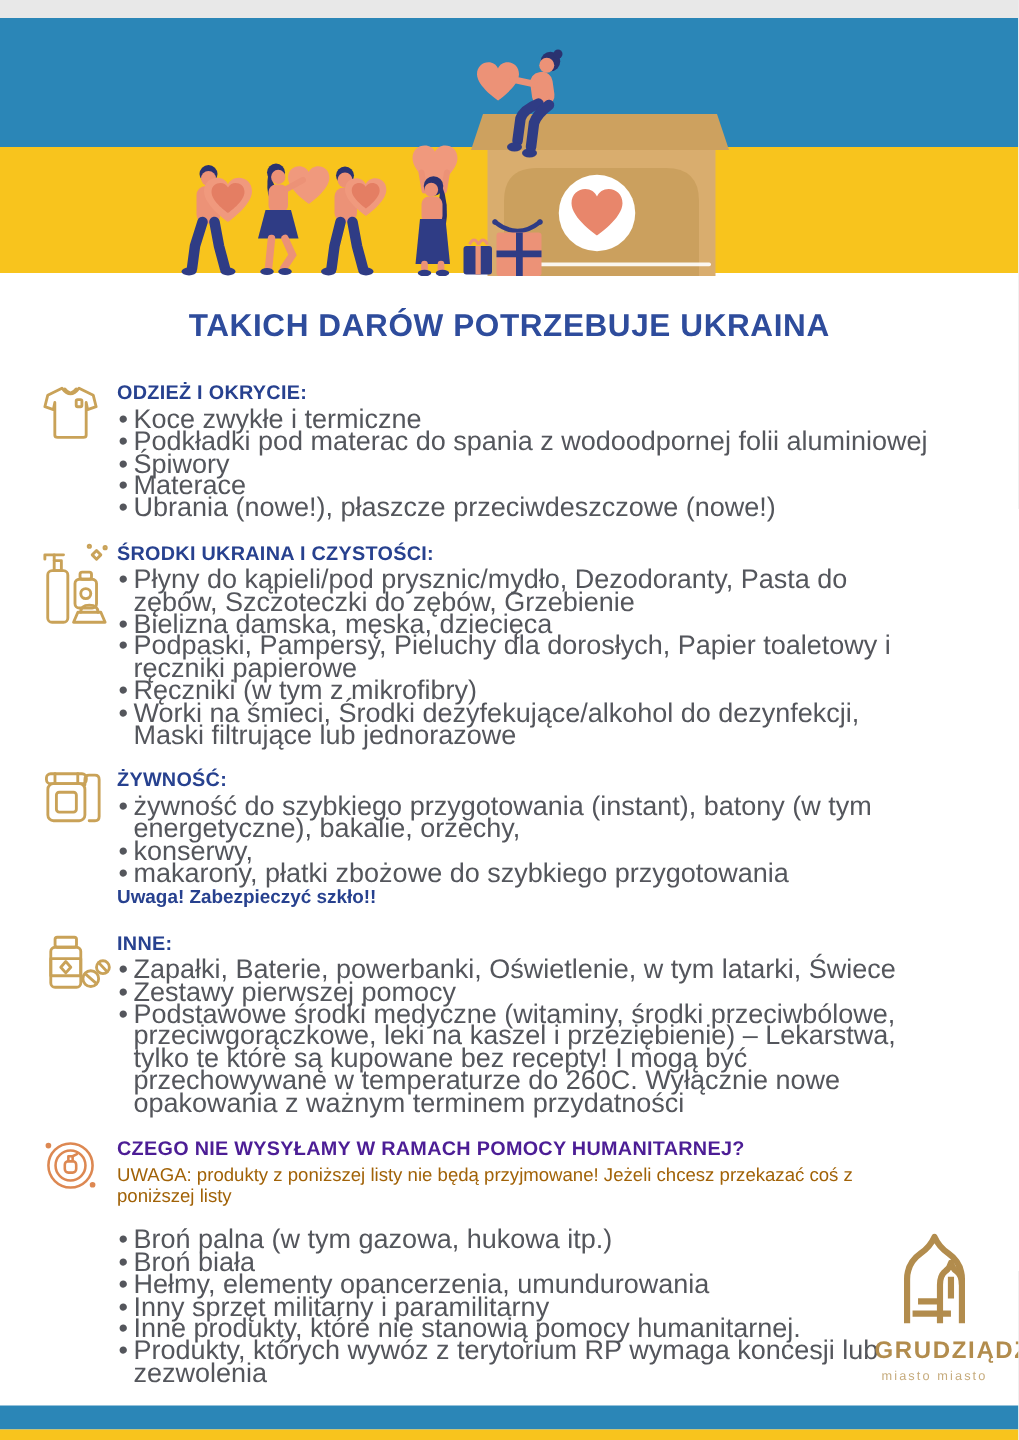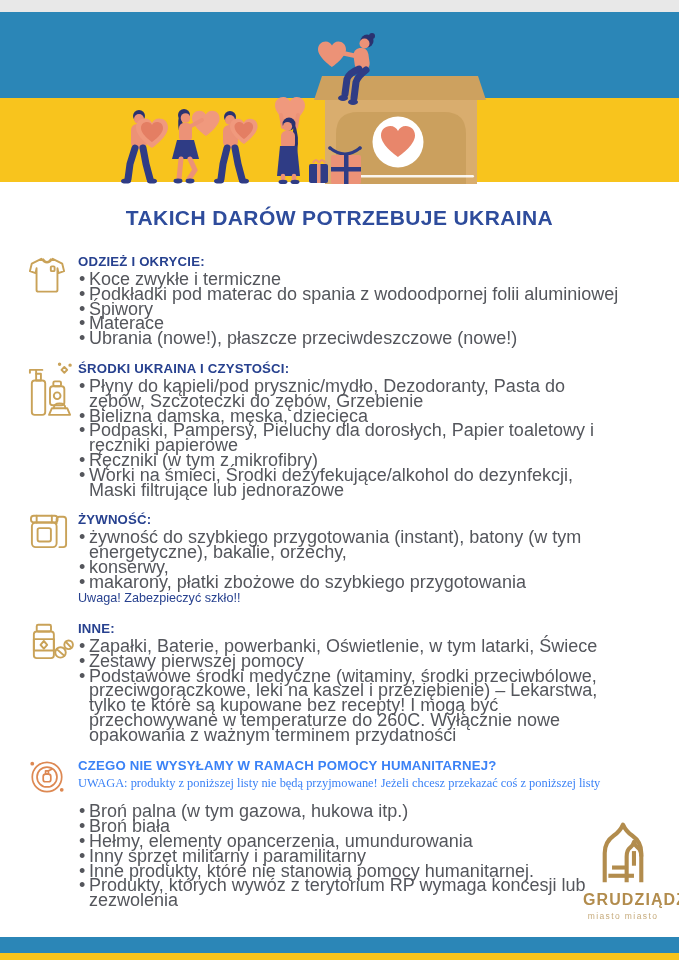--- a/index.html
+++ b/index.html
@@ -13,29 +13,29 @@
   .title{
     position:absolute;top:194px;left:0;width:679px;text-align:center;
     font-size:21px;font-weight:800;color:#2E4C9C;letter-spacing:.4px;margin:0;
   }
   
   .sections{position:absolute;top:230px;left:0;width:679px;}
   .section{position:relative;padding:0 58px 0 78px;margin:12px 0 15px 0;}
   .section .icon{position:absolute;left:28px;top:0;}
   .icon svg{display:block;}
   .heading{font-size:13.2px;font-weight:bold;color:#27418F;letter-spacing:.2px;margin:0 0 3px 0;}
-  .heading.orange{color:#3b82f6;}
+  .heading.orange{color:#4c1d95;}
   ul.items{margin:0;padding:0;list-style:none;}
   ul.items li{
     font-size:18px;line-height:14.8px;color:#54565C;
     position:relative;padding-left:11px;
   }
   ul.items li::before{content:"\2022";position:absolute;left:1px;color:#54565C;}
-  .note{font-size:12.6px;font-weight:normal;color:#27418F;line-height:15.5px;margin:1px 0 0 0;}
-  .intro{font-size:12.4px;line-height:14.8px;color:#3b82f6;margin:0 0 0 0;font-family:Liberation Serif, serif;}
+  .note{font-size:12.6px;font-weight:bold;color:#27418F;line-height:15.5px;margin:1px 0 0 0;}
+  .intro{font-size:12.4px;line-height:14.8px;color:#a16207;margin:0 0 0 0;}
   .section-last ul.items{margin-top:14px;}
   
   .icon-shirt{top:-6px;}
   .icon-hygiene{top:-22px;}
   .icon-jar{top:-12px;}
   .icon-medicine{top:-33px;}
   .icon-prohibited{top:-12px;}
   
   .logo{position:absolute;left:583px;top:808px;width:80px;text-align:center;}
   .logo-title{font-size:16px;font-weight:bold;color:#B28C4D;letter-spacing:1.1px;margin-top:3px;}

